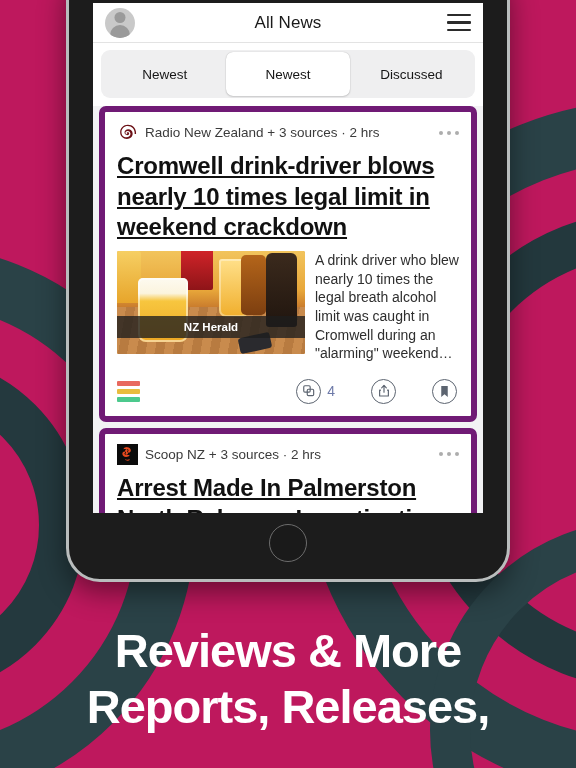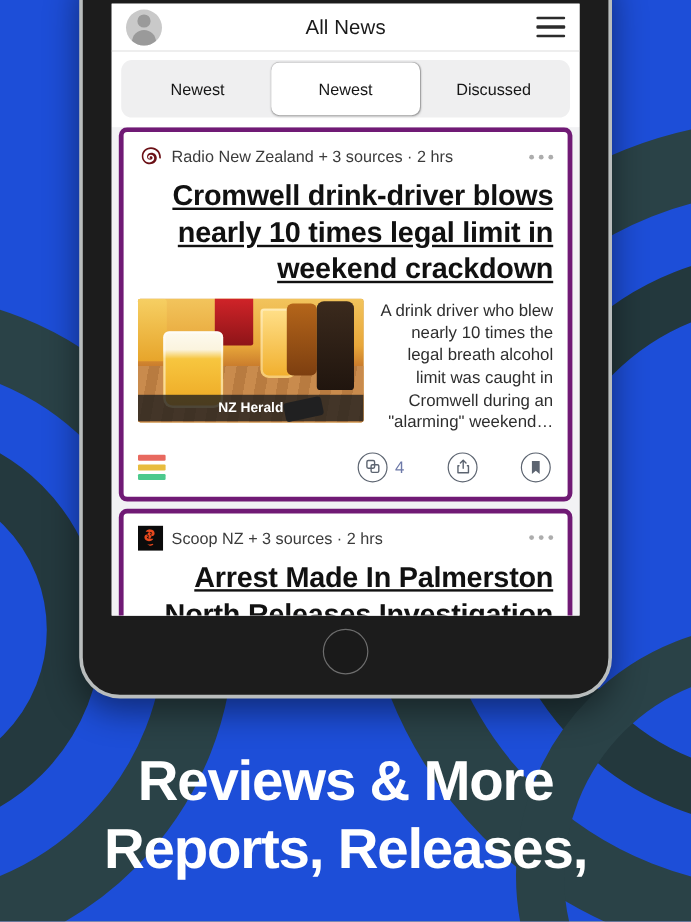--- a/index.html
+++ b/index.html
@@ -9,21 +9,21 @@
     height: 768px;
     overflow: hidden;
     font-family: "Liberation Sans", sans-serif;
   }
 
   
   #app-screenshot {
     position: relative;
     width: 576px;
     height: 768px;
-    background: #1d4ed8;
+    background: #be185d;
     overflow: hidden;
   }
 
   .bg-rings {
     position: absolute;
     inset: 0;
     overflow: hidden;
     pointer-events: none;
   }
   .ring {
@@ -194,25 +194,24 @@
 
   
   .feed {
     background: #f2f2f4;
     padding: 0 6px;
     height: 439px;
     overflow: hidden;
   }
   .card {
     background: #ffffff;
-    border: 4px solid #701a75;
+    border: 6px solid #701a75;
     border-radius: 7px;
     margin-bottom: 6px;
     overflow: hidden;
-    text-align: right;
   }
 
   .card-head {
     display: flex;
     align-items: center;
     padding: 10px 12px 4px 12px;
     gap: 7px;
   }
   .src-logo {
     width: 21px; height: 21px;
@@ -307,21 +306,21 @@
     border-radius: 3px;
   }
   .thumb .keys {
     position: absolute; right: 18%; bottom: 3%; width: 17%; height: 16%;
     background: #2a2a2e;
     border-radius: 3px;
     transform: rotate(-12deg);
   }
   .thumb-caption {
     position: absolute;
-    left: 0; right: 0; bottom: 1px;
+    left: 0; right: 0; bottom: 16px;
     height: 22px;
     background: rgba(30,30,30,.78);
     color: #ffffff;
     font-size: 11.5px;
     font-weight: 700;
     display: flex;
     align-items: center;
     justify-content: center;
   }
   .summary {

